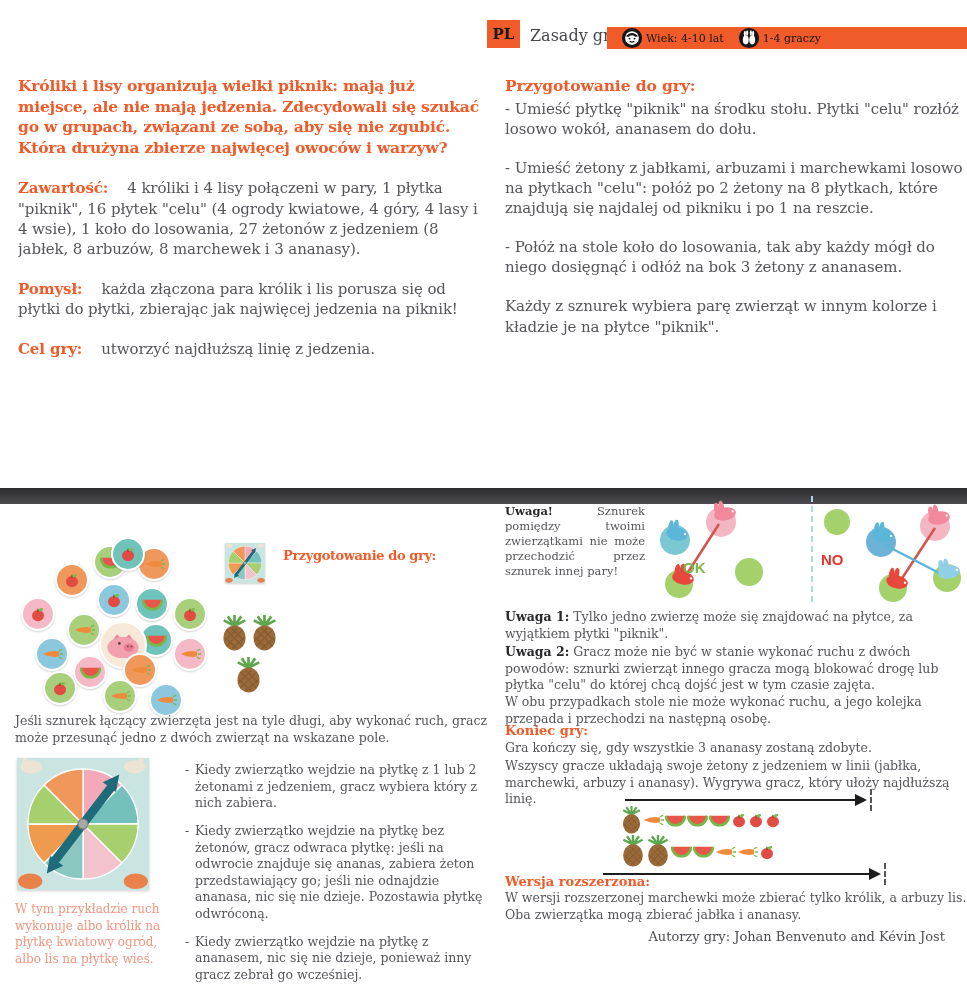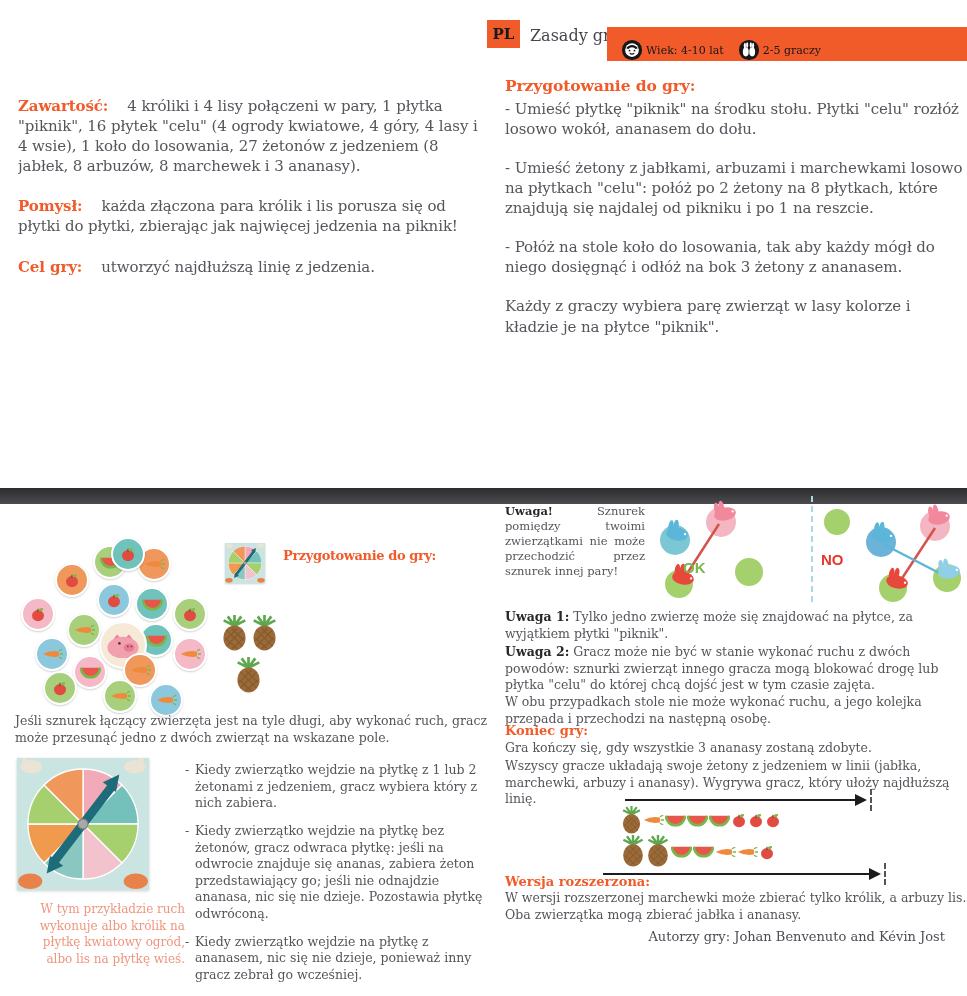--- a/index.html
+++ b/index.html
@@ -8,22 +8,22 @@
   }
   *{box-sizing:border-box;margin:0;padding:0}
   html,body{width:967px;height:996px;background:#fff;overflow:hidden}
   body{font-family:"DejaVu Serif","Liberation Serif",serif;color:var(--body);position:relative}
   .abs{position:absolute}
 
   
   #pl-badge{left:487px;top:20px;width:33px;height:28px;background:var(--orange);
     color:#191919;font-weight:bold;font-size:15px;display:flex;align-items:center;justify-content:center}
   #header-title{left:530px;top:26px;font-size:16px;color:#46464d}
-  #header-bar{left:607px;top:27px;width:360px;height:34px;background:var(--orange);
-    display:flex;align-items:flex-end;font-size:11px;color:#161616}
+  #header-bar{left:607px;top:27px;width:360px;height:22px;background:var(--orange);
+    display:flex;align-items:flex-start;font-size:11px;color:#161616}
   .hdr-item{display:flex;align-items:center;margin-left:14px}
   .hdr-icon{width:22px;height:22px;margin-right:3px;flex:0 0 auto}
 
   
   #col-left{left:18px;top:76px;width:470px;height:400px;overflow:hidden}
   .intro{color:var(--orange);font-weight:bold;font-size:15.5px;line-height:1.33;letter-spacing:-.2px}
   .sec{margin-top:20px;font-size:15px;line-height:1.34;letter-spacing:-.1px}
   .lbl{color:var(--orange);font-weight:bold;margin-right:19px}
   #col-right{left:505px;top:76px;width:460px;height:400px;overflow:hidden;font-size:15px;line-height:1.34;letter-spacing:-.1px}
   .r-heading{color:var(--orange);font-weight:bold;font-size:15.5px;margin-bottom:2px}
@@ -38,21 +38,21 @@
   .token{position:absolute;width:34px;height:34px;border-radius:50%;border:2px solid #fff;
     box-shadow:0 1px 2px rgba(0,0,0,.18);display:flex;align-items:center;justify-content:center;overflow:hidden}
   .token.big{width:48px;height:48px}
   #mini-tile{position:absolute;left:210px;top:18px;width:40px;height:40px;box-shadow:0 1px 2px rgba(0,0,0,.2)}
   #pineapple-group{position:absolute;left:204px;top:90px;width:64px;height:92px}
   #pineapple-group .pp{position:absolute}
   #bl-text{position:absolute;left:268px;top:22px;width:204px;font-size:12.5px;line-height:1.36}
   .bl-heading{color:var(--orange);font-weight:bold;font-size:13px;letter-spacing:-.4px;margin-bottom:3px}
   #string-rule{position:absolute;left:0;top:188px;width:472px;font-size:12.5px;line-height:1.35}
   #spinner-wrap{position:absolute;left:2px;top:233px;width:132px;height:132px;box-shadow:0 1px 3px rgba(0,0,0,.2)}
-  #spinner-caption{position:absolute;left:0;top:376px;width:170px;text-align:right;
+  #spinner-caption{position:absolute;left:0;top:376px;width:170px;text-align:left;
     color:var(--salmon);font-size:12px;line-height:1.38}
   #bullets{position:absolute;left:170px;top:237px;width:302px;font-size:12.5px;line-height:1.33}
   .bullet{position:relative;padding-left:10px;margin-bottom:11px}
   .bullet::before{content:"-";position:absolute;left:0;top:0}
 
   
   #b-right{left:505px;top:494px;width:462px;height:470px;font-size:12.5px;line-height:1.33}
   #uwaga-note{position:absolute;left:0;top:10px;width:140px;font-size:11.5px;line-height:1.3;text-align:justify}
   .blbl{font-weight:bold;color:#27272b}
   #ok-scene{position:absolute;left:146px;top:0;width:152px;height:110px}
@@ -99,36 +99,37 @@
   <span class="hdr-item">
     <svg class="hdr-icon" viewBox="0 0 24 24">
       <circle cx="12" cy="12" r="11" fill="#17171a"></circle>
       <ellipse cx="8.5" cy="14" rx="3.2" ry="5" fill="#fff"></ellipse>
         <ellipse cx="15.5" cy="14" rx="3.2" ry="5" fill="#fff"></ellipse>
       <ellipse cx="7.5" cy="7" rx="1.2" ry="3" fill="#fff"></ellipse>
         <ellipse cx="10" cy="6.5" rx="1.2" ry="3" fill="#fff"></ellipse>
       <ellipse cx="14" cy="6.5" rx="1.2" ry="3" fill="#fff"></ellipse>
         <ellipse cx="16.5" cy="7" rx="1.2" ry="3" fill="#fff"></ellipse>
     </svg>
-    <span>2-5 graczy</span>
+    <span>1-4 graczy</span>
   </span>
 </div>
 
 <div class="abs" id="col-left">
+  <div class="intro">Króliki i lisy organizują wielki piknik: mają już miejsce, ale nie mają jedzenia. Zdecydowali się szukać go w grupach, związani ze sobą, aby się nie zgubić. Która drużyna zbierze najwięcej owoców i warzyw?</div>
   <p class="sec"><span class="lbl">Zawartość:</span><span>4 króliki i 4 lisy połączeni w pary, 1 płytka "piknik", 16 płytek "celu" (4 ogrody kwiatowe, 4 góry, 4 lasy i 4 wsie), 1 koło do losowania, 27 żetonów z jedzeniem (8 jabłek, 8 arbuzów, 8 marchewek i 3 ananasy).</span></p>
   <p class="sec"><span class="lbl">Pomysł:</span><span>każda złączona para królik i lis porusza się od płytki do płytki, zbierając jak najwięcej jedzenia na piknik!</span></p>
   <p class="sec"><span class="lbl">Cel gry:</span><span>utworzyć najdłuższą linię z jedzenia.</span></p>
 </div>
 
 <div class="abs" id="col-right">
   <div class="r-heading">Przygotowanie do gry:</div>
   <p class="rp">- Umieść płytkę "piknik" na środku stołu. Płytki "celu" rozłóż losowo wokół, ananasem do dołu.</p>
   <p class="rp">- Umieść żetony z jabłkami, arbuzami i marchewkami losowo na płytkach "celu": połóż po 2 żetony na 8 płytkach, które znajdują się najdalej od pikniku i po 1 na reszcie.</p>
   <p class="rp">- Połóż na stole koło do losowania, tak aby każdy mógł do niego dosięgnąć i odłóż na bok 3 żetony z ananasem.</p>
-  <p class="rp">Każdy z graczy wybiera parę zwierząt w lasy kolorze i kładzie je na płytce "piknik".</p>
+  <p class="rp">Każdy z sznurek wybiera parę zwierząt w innym kolorze i kładzie je na płytce "piknik".</p>
 </div>
 
 <div class="abs" id="divider"></div>
 
 <div class="abs" id="b-left">
   <div id="token-cluster">
       <div class="token" style="left: 78px; top: 8px; background: rgb(168, 208, 124);">
         <svg width="21" height="13" viewBox="0 0 24 15">
           <path d="M1 2 L23 2 A11 11 0 0 1 1 2 Z" fill="#e8554a"></path>
           <path d="M1 2 A11 11 0 0 0 23 2" fill="none" stroke="#7ab648" stroke-width="3"></path>

